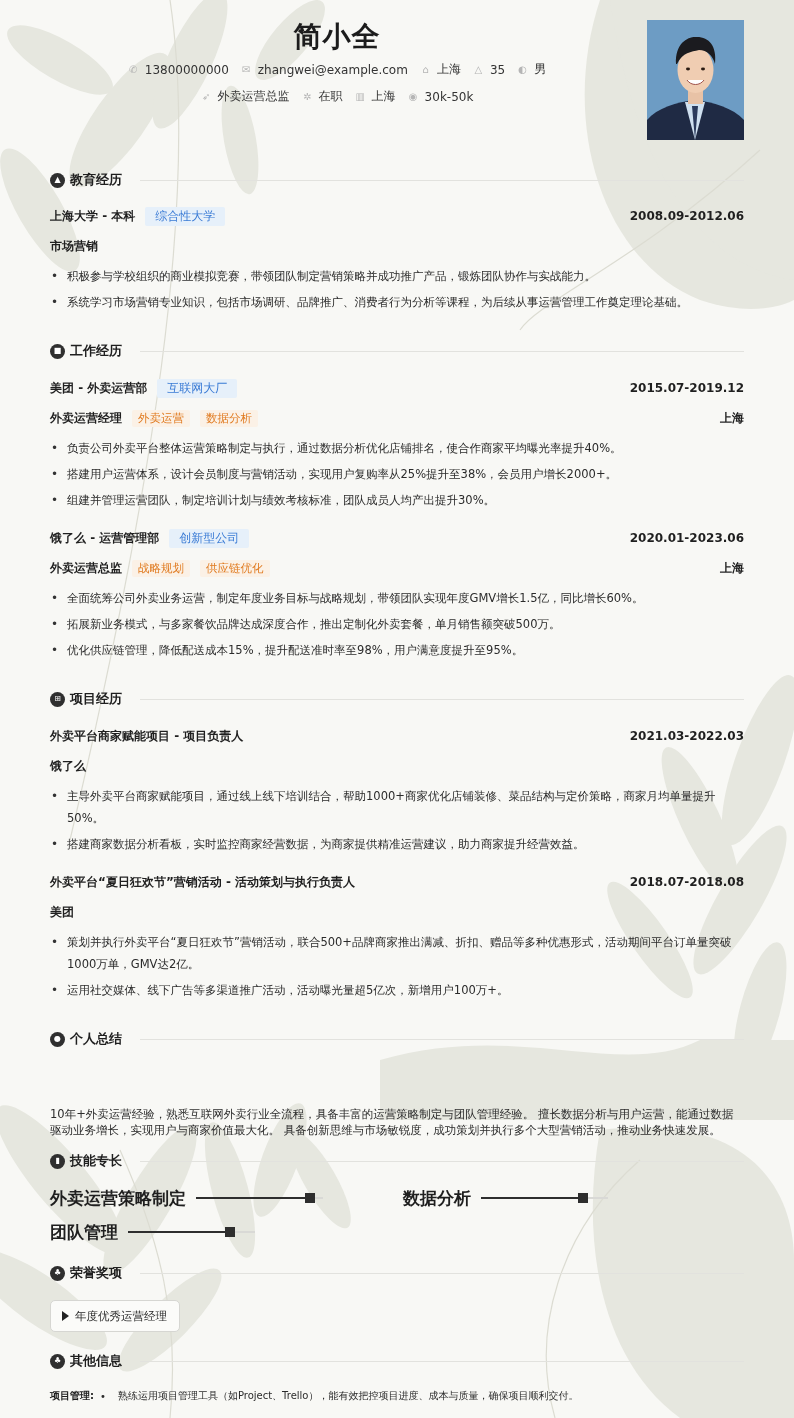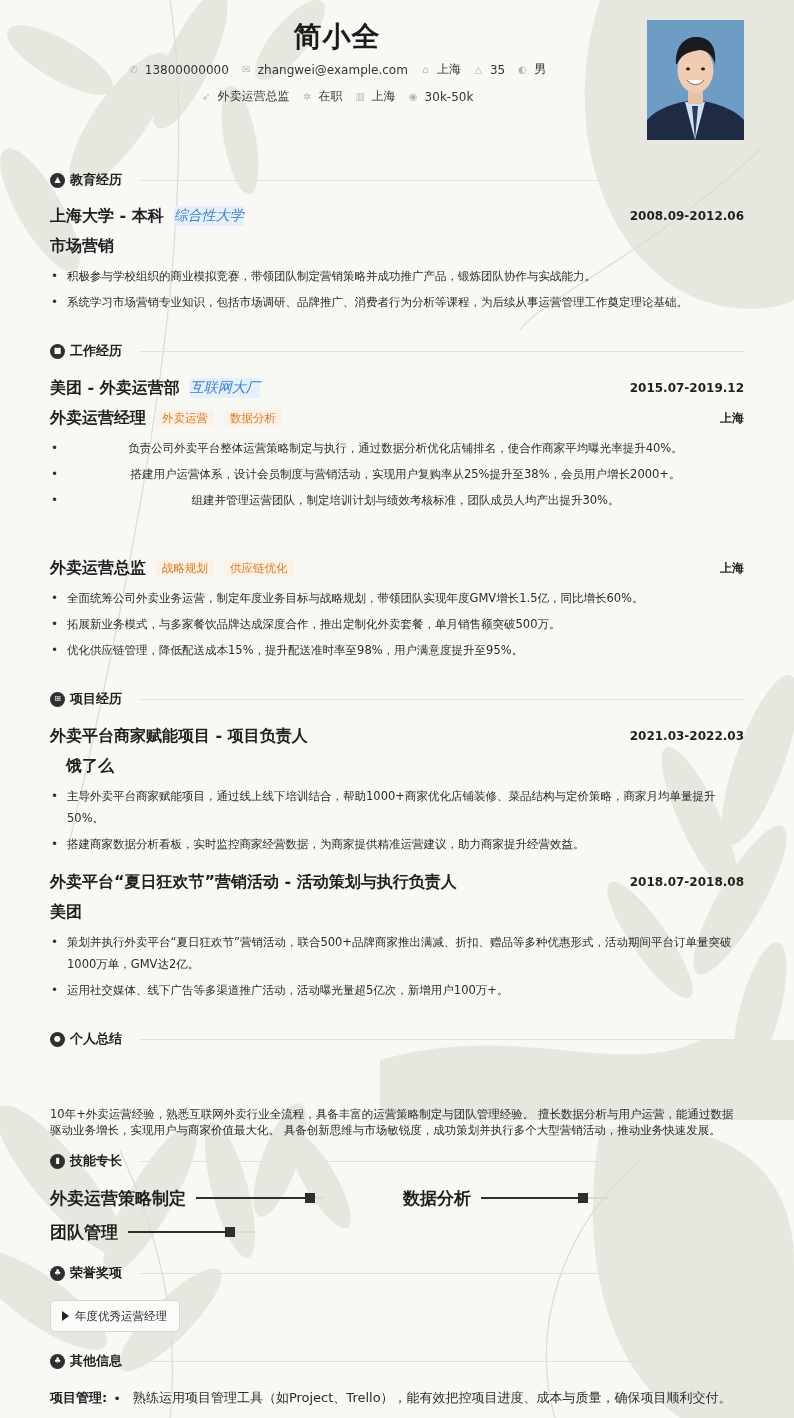--- a/index.html
+++ b/index.html
@@ -24,43 +24,43 @@
   .photo { position: absolute; top: 20px; left: 647px; width: 97px; height: 120px; overflow: hidden; background: #6b9bc2; }
 
   
   .section-title { position: absolute; left: 50px; right: 50px; display: flex; align-items: center; height: 20px; }
   .sec-icon { width: 15px; height: 15px; border-radius: 50%; background: #2f2f2f; margin-right: 5px; display: flex; align-items: center; justify-content: center; color: #fff; font-size: 8px; line-height: 1; }
   .sec-label { font-size: 13px; font-weight: bold; color: #1f1f1f; margin-right: 18px; white-space: nowrap; }
   .sec-line { flex: 1; height: 1px; background: #e2e2de; }
 
   .row { position: absolute; left: 50px; right: 50px; display: flex; align-items: center; justify-content: space-between; height: 18px; }
   .row-left { display: flex; align-items: center; gap: 10px; }
-  .strong { font-size: 16px; font-weight: bold; color: #1f1f1f; white-space: nowrap; }
+  .strong { font-size: 12px; font-weight: bold; color: #1f1f1f; white-space: nowrap; }
   .date { font-size: 12px; font-weight: bold; color: #1f1f1f; }
-  .tag-blue { background: #e6f0fa; color: #3a7bd5; font-size: 14px; padding: 1px 0; border-radius: 2px; font-style: italic; }
+  .tag-blue { background: #e6f0fa; color: #3a7bd5; font-size: 12px; padding: 1px 10px; border-radius: 2px; }
   .tag-orange { background: #fbf1e6; color: #e07a1f; font-size: 11.5px; padding: 1px 6px; border-radius: 2px; }
 
   .bullets { position: absolute; left: 50px; right: 50px; list-style: none; }
   .bullets li { position: relative; padding-left: 17px; font-size: 11.5px; color: #2b2b2b; line-height: 22px; margin-bottom: 4px; }
   .bullets li::before { content: "•"; position: absolute; left: 1px; top: 0; font-size: 12px; color: #333; }
 
   .para { position: absolute; left: 50px; right: 50px; font-size: 11.5px; line-height: 16px; color: #2b2b2b; margin-top: 40px; }
 
   
   .skill { position: absolute; display: flex; align-items: center; height: 16px; }
   .skill-label { font-size: 17px; font-weight: bold; color: #1f1f1f; margin-right: 10px; white-space: nowrap; text-align: center; }
   .skill-track { position: relative; width: 127px; height: 2px; background: #d9d9d6; }
   .skill-fill { position: absolute; left: 0; top: 0; height: 2px; background: #2e2e2e; }
   .skill-knob { position: absolute; top: -4px; width: 10px; height: 10px; background: #2e2e2e; }
 
   .award { position: absolute; left: 50px; top: 1300px; height: 32px; border: 1px solid #d6d6d2; border-radius: 5px; background: #fbfbf9; display: flex; align-items: center; padding: 0 12px 0 11px; gap: 6px; }
   .award-tri { width: 0; height: 0; border-left: 7px solid #222; border-top: 5px solid transparent; border-bottom: 5px solid transparent; }
   .award-label { font-size: 11.5px; color: #2b2b2b; }
 
-  .other-row { position: absolute; left: 50px; right: 50px; top: 1389px; display: flex; align-items: center; font-size: 13px; color: #2b2b2b; }
+  .other-row { position: absolute; left: 50px; right: 50px; top: 1389px; display: flex; align-items: center; font-size: 10px; color: #2b2b2b; }
   .other-key { font-weight: bold; color: #1f1f1f; }
   .other-dot { margin: 0 12px 0 6px; }
 </style>
 </head>
 <body>
 
 <svg class="bg" width="794" height="1418" viewBox="0 0 794 1418" xmlns="http://www.w3.org/2000/svg">
   <g fill="#e6e7df">
     <ellipse cx="120" cy="120" rx="26" ry="80" transform="rotate(35 120 120)"></ellipse>
     <ellipse cx="60" cy="60" rx="20" ry="60" transform="rotate(-60 60 60)"></ellipse>
@@ -188,26 +188,33 @@
     <span class="date">2015.07-2019.12</span>
   </div>
   <div class="row" style="top:409px;">
     <div class="row-left">
       <span class="strong">外卖运营经理</span>
       <span class="tag-orange">外卖运营</span>
       <span class="tag-orange">数据分析</span>
     </div>
     <span class="date">上海</span>
   </div>
-  <ul class="bullets" style="top:437px;text-align:center;">
+  <ul class="bullets" style="top:437px;">
     <li>负责公司外卖平台整体运营策略制定与执行，通过数据分析优化店铺排名，使合作商家平均曝光率提升40%。</li>
     <li>搭建用户运营体系，设计会员制度与营销活动，实现用户复购率从25%提升至38%，会员用户增长2000+。</li>
     <li>组建并管理运营团队，制定培训计划与绩效考核标准，团队成员人均产出提升30%。</li>
   </ul>
 
+  <div class="row" style="top:529px;">
+    <div class="row-left">
+      <span class="strong">饿了么 - 运营管理部</span>
+      <span class="tag-blue">创新型公司</span>
+    </div>
+    <span class="date">2020.01-2023.06</span>
+  </div>
   <div class="row" style="top:559px;">
     <div class="row-left">
       <span class="strong">外卖运营总监</span>
       <span class="tag-orange">战略规划</span>
       <span class="tag-orange">供应链优化</span>
     </div>
     <span class="date">上海</span>
   </div>
   <ul class="bullets" style="top:587px;">
     <li>全面统筹公司外卖业务运营，制定年度业务目标与战略规划，带领团队实现年度GMV增长1.5亿，同比增长60%。</li>
@@ -218,21 +225,21 @@
   <div class="section-title" style="top:689px;">
     <span class="sec-icon">⊞</span>
     <span class="sec-label">项目经历</span>
     <span class="sec-line"></span>
   </div>
 
   <div class="row" style="top:727px;">
     <span class="strong">外卖平台商家赋能项目 - 项目负责人</span>
     <span class="date">2021.03-2022.03</span>
   </div>
-  <div class="row" style="top:757px;margin-left:16px;">
+  <div class="row" style="top:757px;">
     <span class="strong">饿了么</span>
   </div>
   <ul class="bullets" style="top:785px;">
     <li>主导外卖平台商家赋能项目，通过线上线下培训结合，帮助1000+商家优化店铺装修、菜品结构与定价策略，商家月均单量提升50%。</li>
     <li>搭建商家数据分析看板，实时监控商家经营数据，为商家提供精准运营建议，助力商家提升经营效益。</li>
   </ul>
 
   <div class="row" style="top:873px;">
     <span class="strong">外卖平台“夏日狂欢节”营销活动 - 活动策划与执行负责人</span>
     <span class="date">2018.07-2018.08</span>

